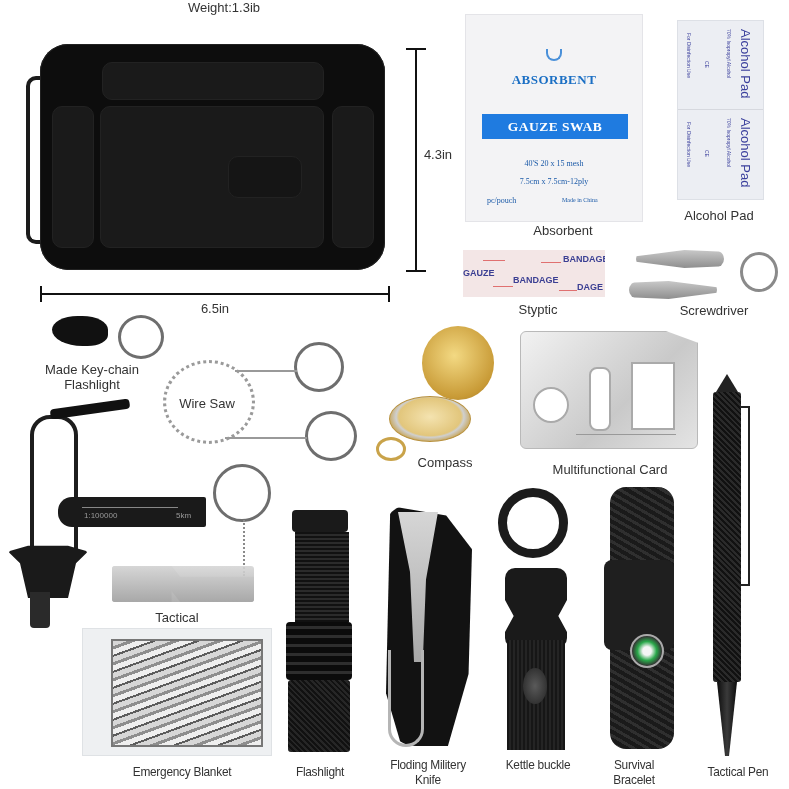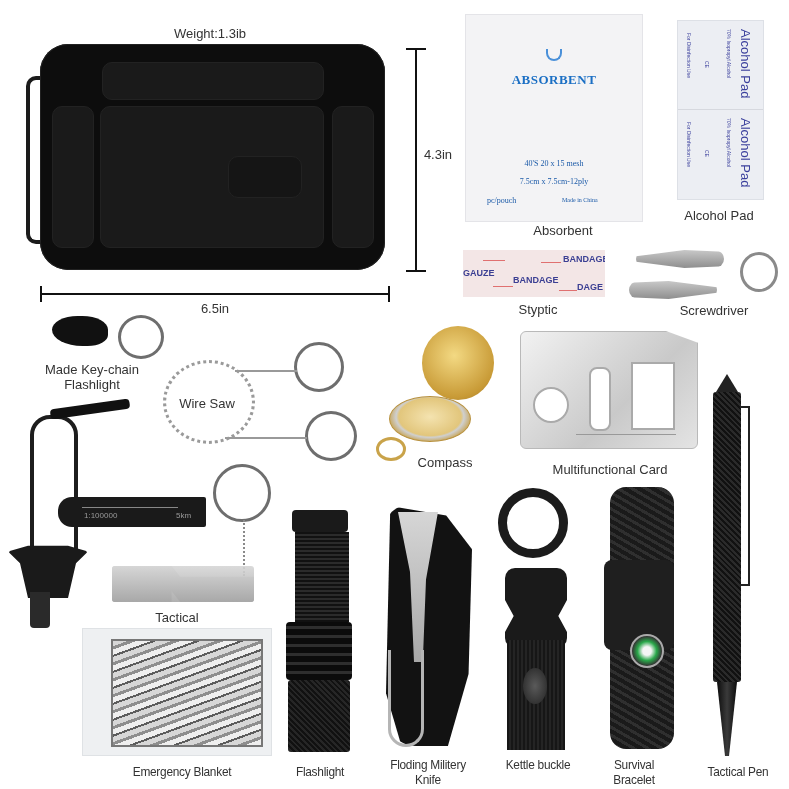--- a/index.html
+++ b/index.html
@@ -35,37 +35,38 @@
   .sd{position:absolute;height:18px;background:linear-gradient(#c8c8c8,#8e8e8e);border-radius:9px;}
   .ring{position:absolute;border:3px solid #8a8a8a;border-radius:50%;box-sizing:border-box;}
   .ring.dk{border-color:#6e6e6e;}
   .ring.gold{border-color:#c9a34a;}
   .blk{position:absolute;background:#111;}
   .gry{position:absolute;background:linear-gradient(#d6d6d6,#a8a8a8);}
 </style>
 </head>
 <body>
 
-<div class="lbl" style="left:160px;top:26px;width:100px;">Weight:1.3ib</div>
+<div class="lbl" style="left:160px;top:0;width:100px;text-align:right;">Weight:1.3ib</div>
 <div class="abs strap"></div>
 <div class="abs case">
   <div class="band" style="left:62px;top:18px;width:220px;height:36px;"></div>
   <div class="band" style="left:60px;top:62px;width:222px;height:140px;"></div>
   <div class="band" style="left:12px;top:62px;width:40px;height:140px;"></div>
   <div class="band" style="left:292px;top:62px;width:40px;height:140px;"></div>
   <div class="band" style="left:188px;top:112px;width:72px;height:40px;background:#151515;"></div>
 </div>
 <div class="abs dimv"></div>
 <div class="lbl" style="left:420px;top:147px;width:36px;">4.3in</div>
 <div class="abs dimh"></div>
 <div class="lbl" style="left:195px;top:301px;width:40px;">6.5in</div>
 
 <div class="abs gauze">
   <div class="logo"></div>
   <div class="t1">ABSORBENT</div>
+  <div class="bar">GAUZE SWAB</div>
   <div class="s" style="top:144px;">40'S 20 x 15 mesh</div>
   <div class="s" style="top:162px;font-family:Liberation Serif, serif;">7.5cm x 7.5cm-12ply</div>
   <div class="s" style="top:181px;left:21px;width:auto;">pc/pouch</div>
   <div class="s" style="top:182px;left:96px;width:auto;font-size:6px;">Made in China</div>
 </div>
 <div class="lbl" style="left:520px;top:223px;width:86px;">Absorbent</div>
 
 <div class="abs alc">
   <div class="half" style="top:0;">
     <div class="v" style="left:60px;top:8px;font-size:13px;">Alcohol Pad</div>

